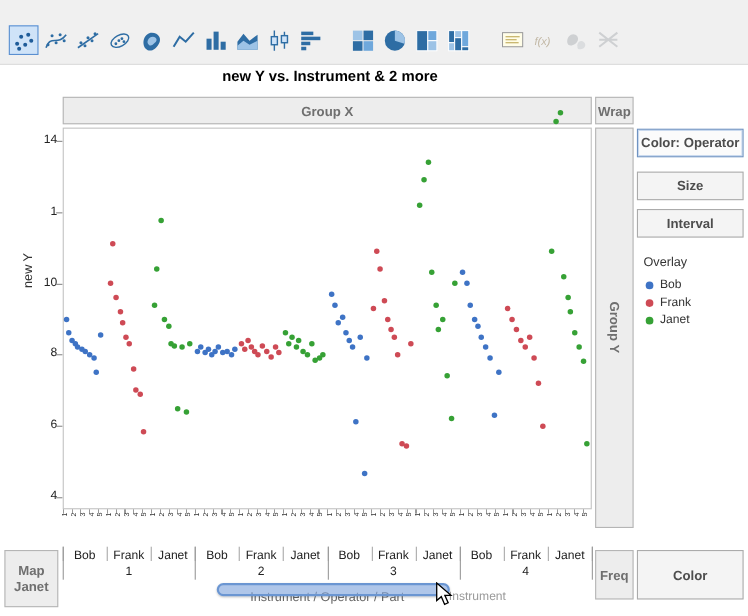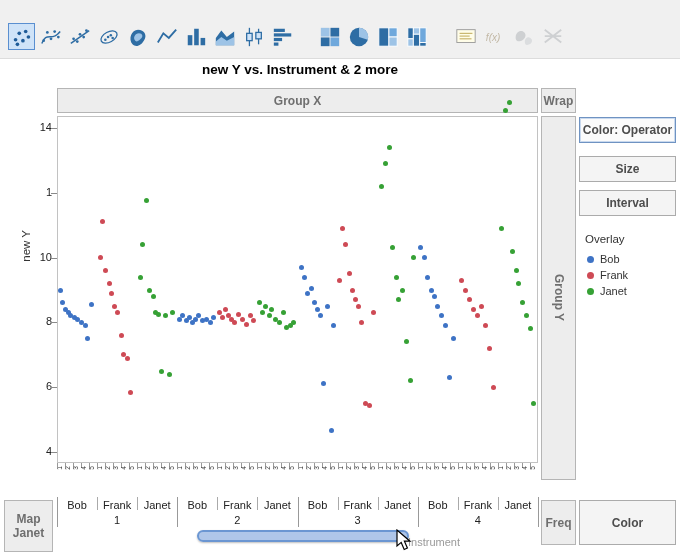--- a/index.html
+++ b/index.html
@@ -470,20 +470,21 @@
       <div class="inst-label" style="left: 57px; top: 514px; width: 120.25px;">1</div>
       <div class="inst-label" style="left: 177.25px; top: 514px; width: 120.25px;">2</div>
       <div class="inst-label" style="left: 297.5px; top: 514px; width: 120.25px;">3</div>
       <div class="inst-label" style="left: 417.75px; top: 514px; width: 120.25px;">4</div>
       <div class="tickmark" style="left: 57px; top: 497px; width: 1px; height: 30px; background: rgb(153, 153, 153);"></div>
       <div class="tickmark" style="left: 177.25px; top: 497px; width: 1px; height: 30px; background: rgb(153, 153, 153);"></div>
       <div class="tickmark" style="left: 297.5px; top: 497px; width: 1px; height: 30px; background: rgb(153, 153, 153);"></div>
       <div class="tickmark" style="left: 417.75px; top: 497px; width: 1px; height: 30px; background: rgb(153, 153, 153);"></div>
       <div class="tickmark" style="left: 538px; top: 497px; width: 1px; height: 30px; background: rgb(153, 153, 153);"></div>
     </div>
+  <div class="x-axis-title">Instrument / Operator / Part</div>
 
   <div class="nest-slider"></div>
   <div class="ghost-label">Instrument</div>
   <div class="cursor">
     <svg width="20" height="24" viewBox="0 0 20 24">
       <path d="M3,1 L3,17 L7.2,13.4 L10.2,20.5 L13.4,19 L10.4,12.2 L16,12.2 Z" fill="#ffffff" stroke="#000000" stroke-width="1.2"></path>
     </svg>
   </div>
 
 </div>

